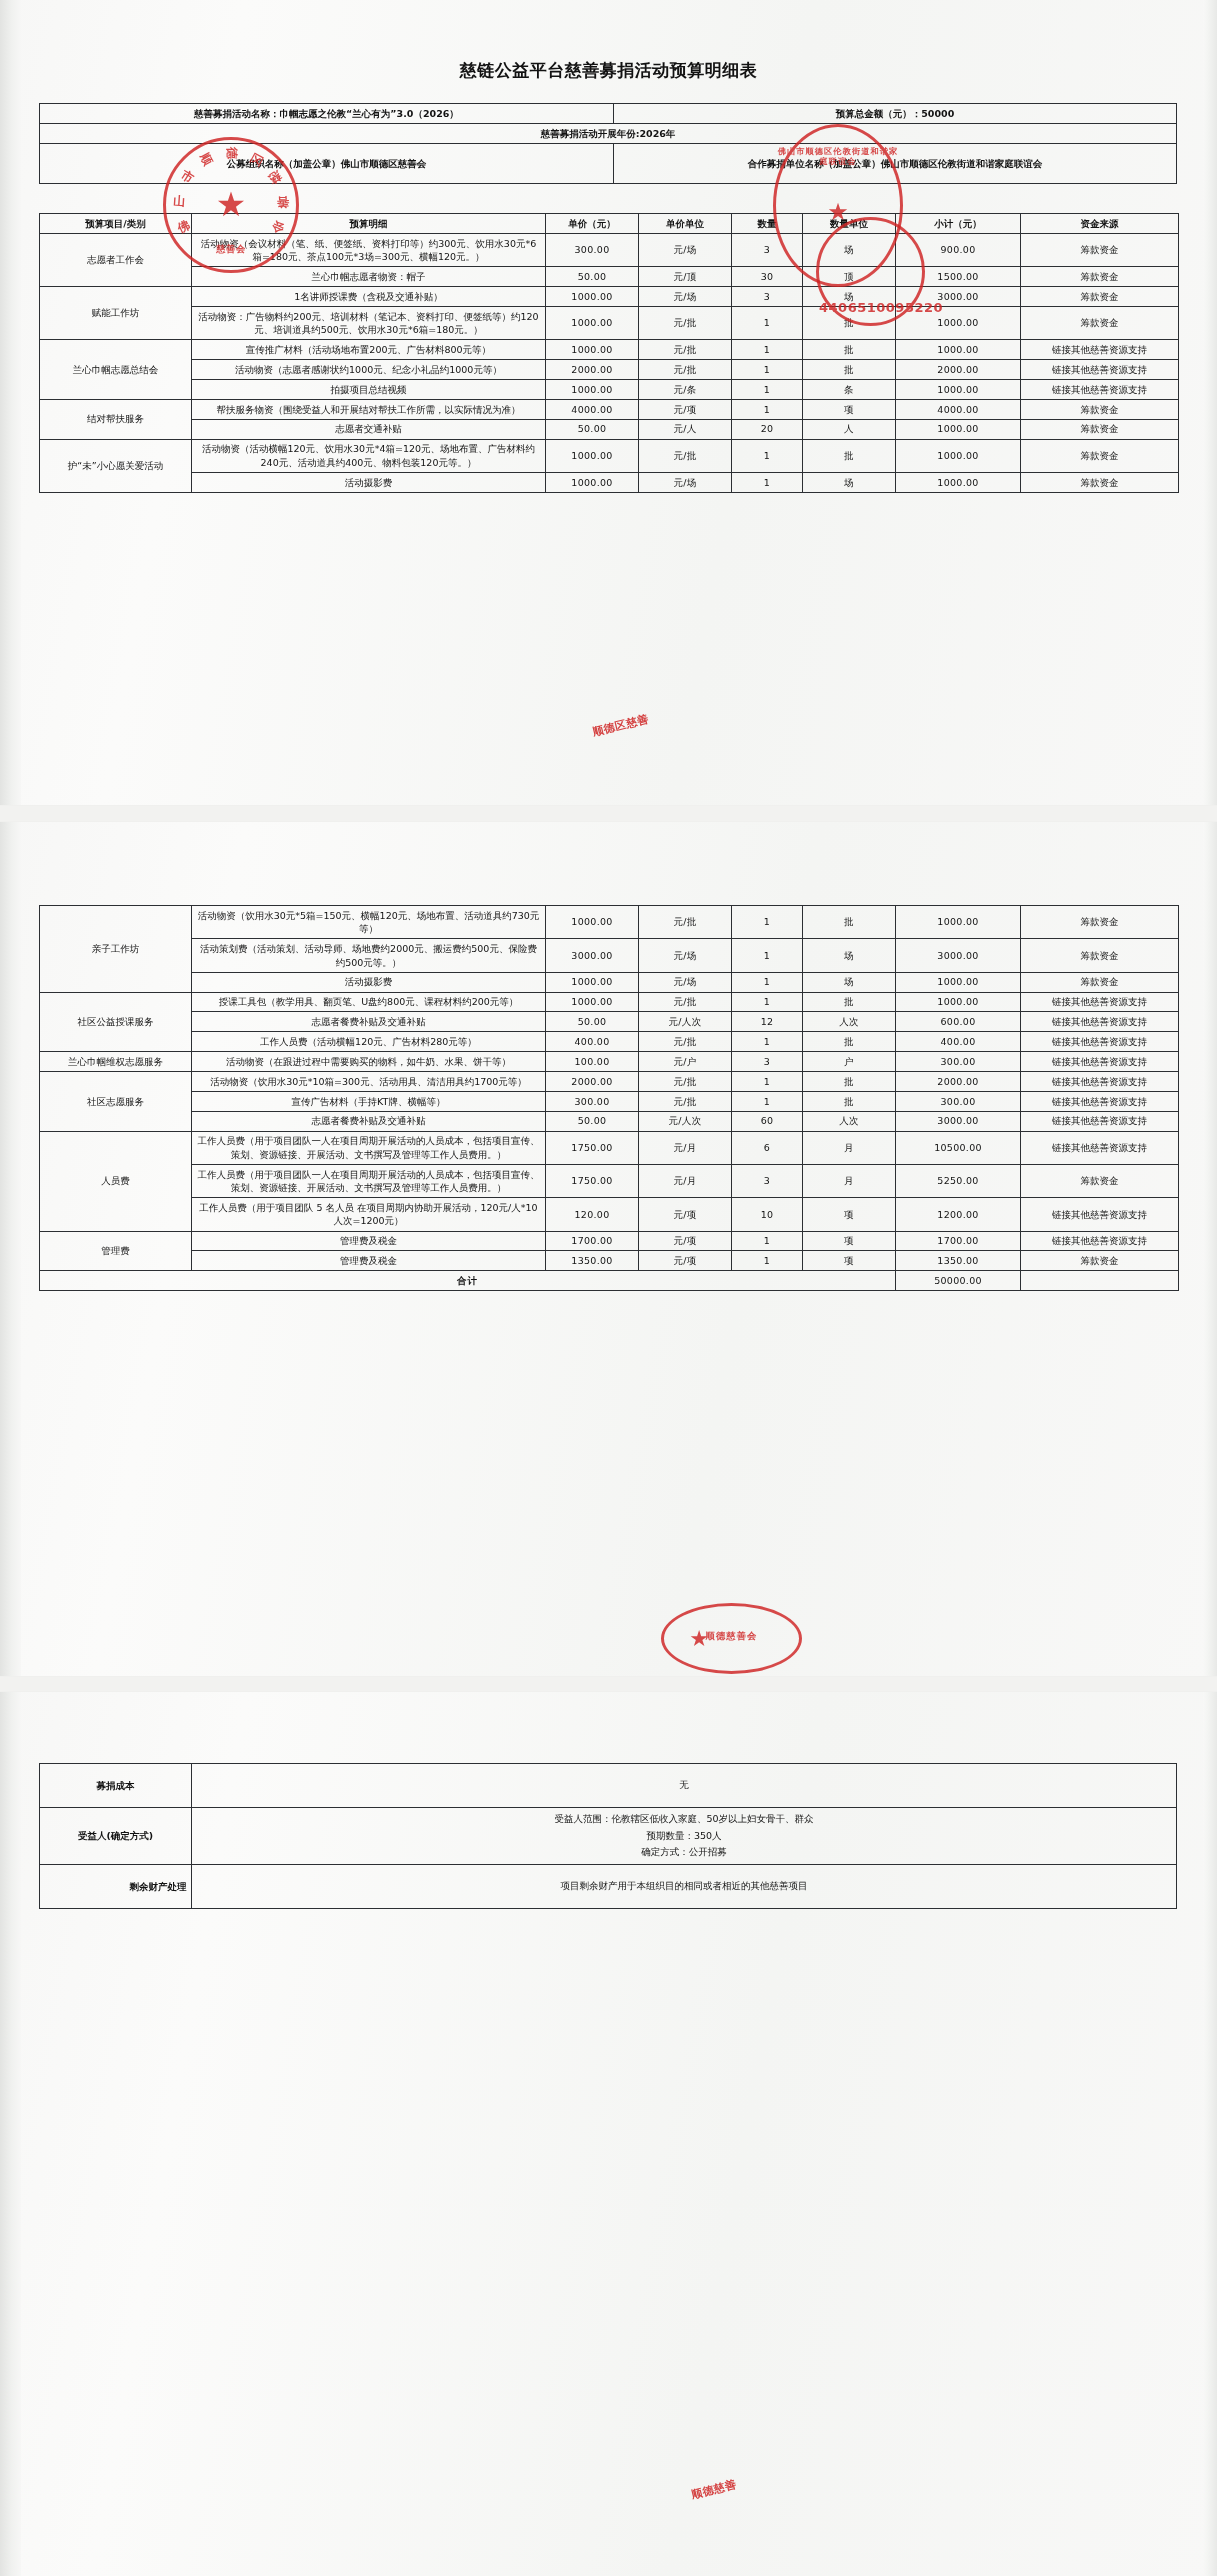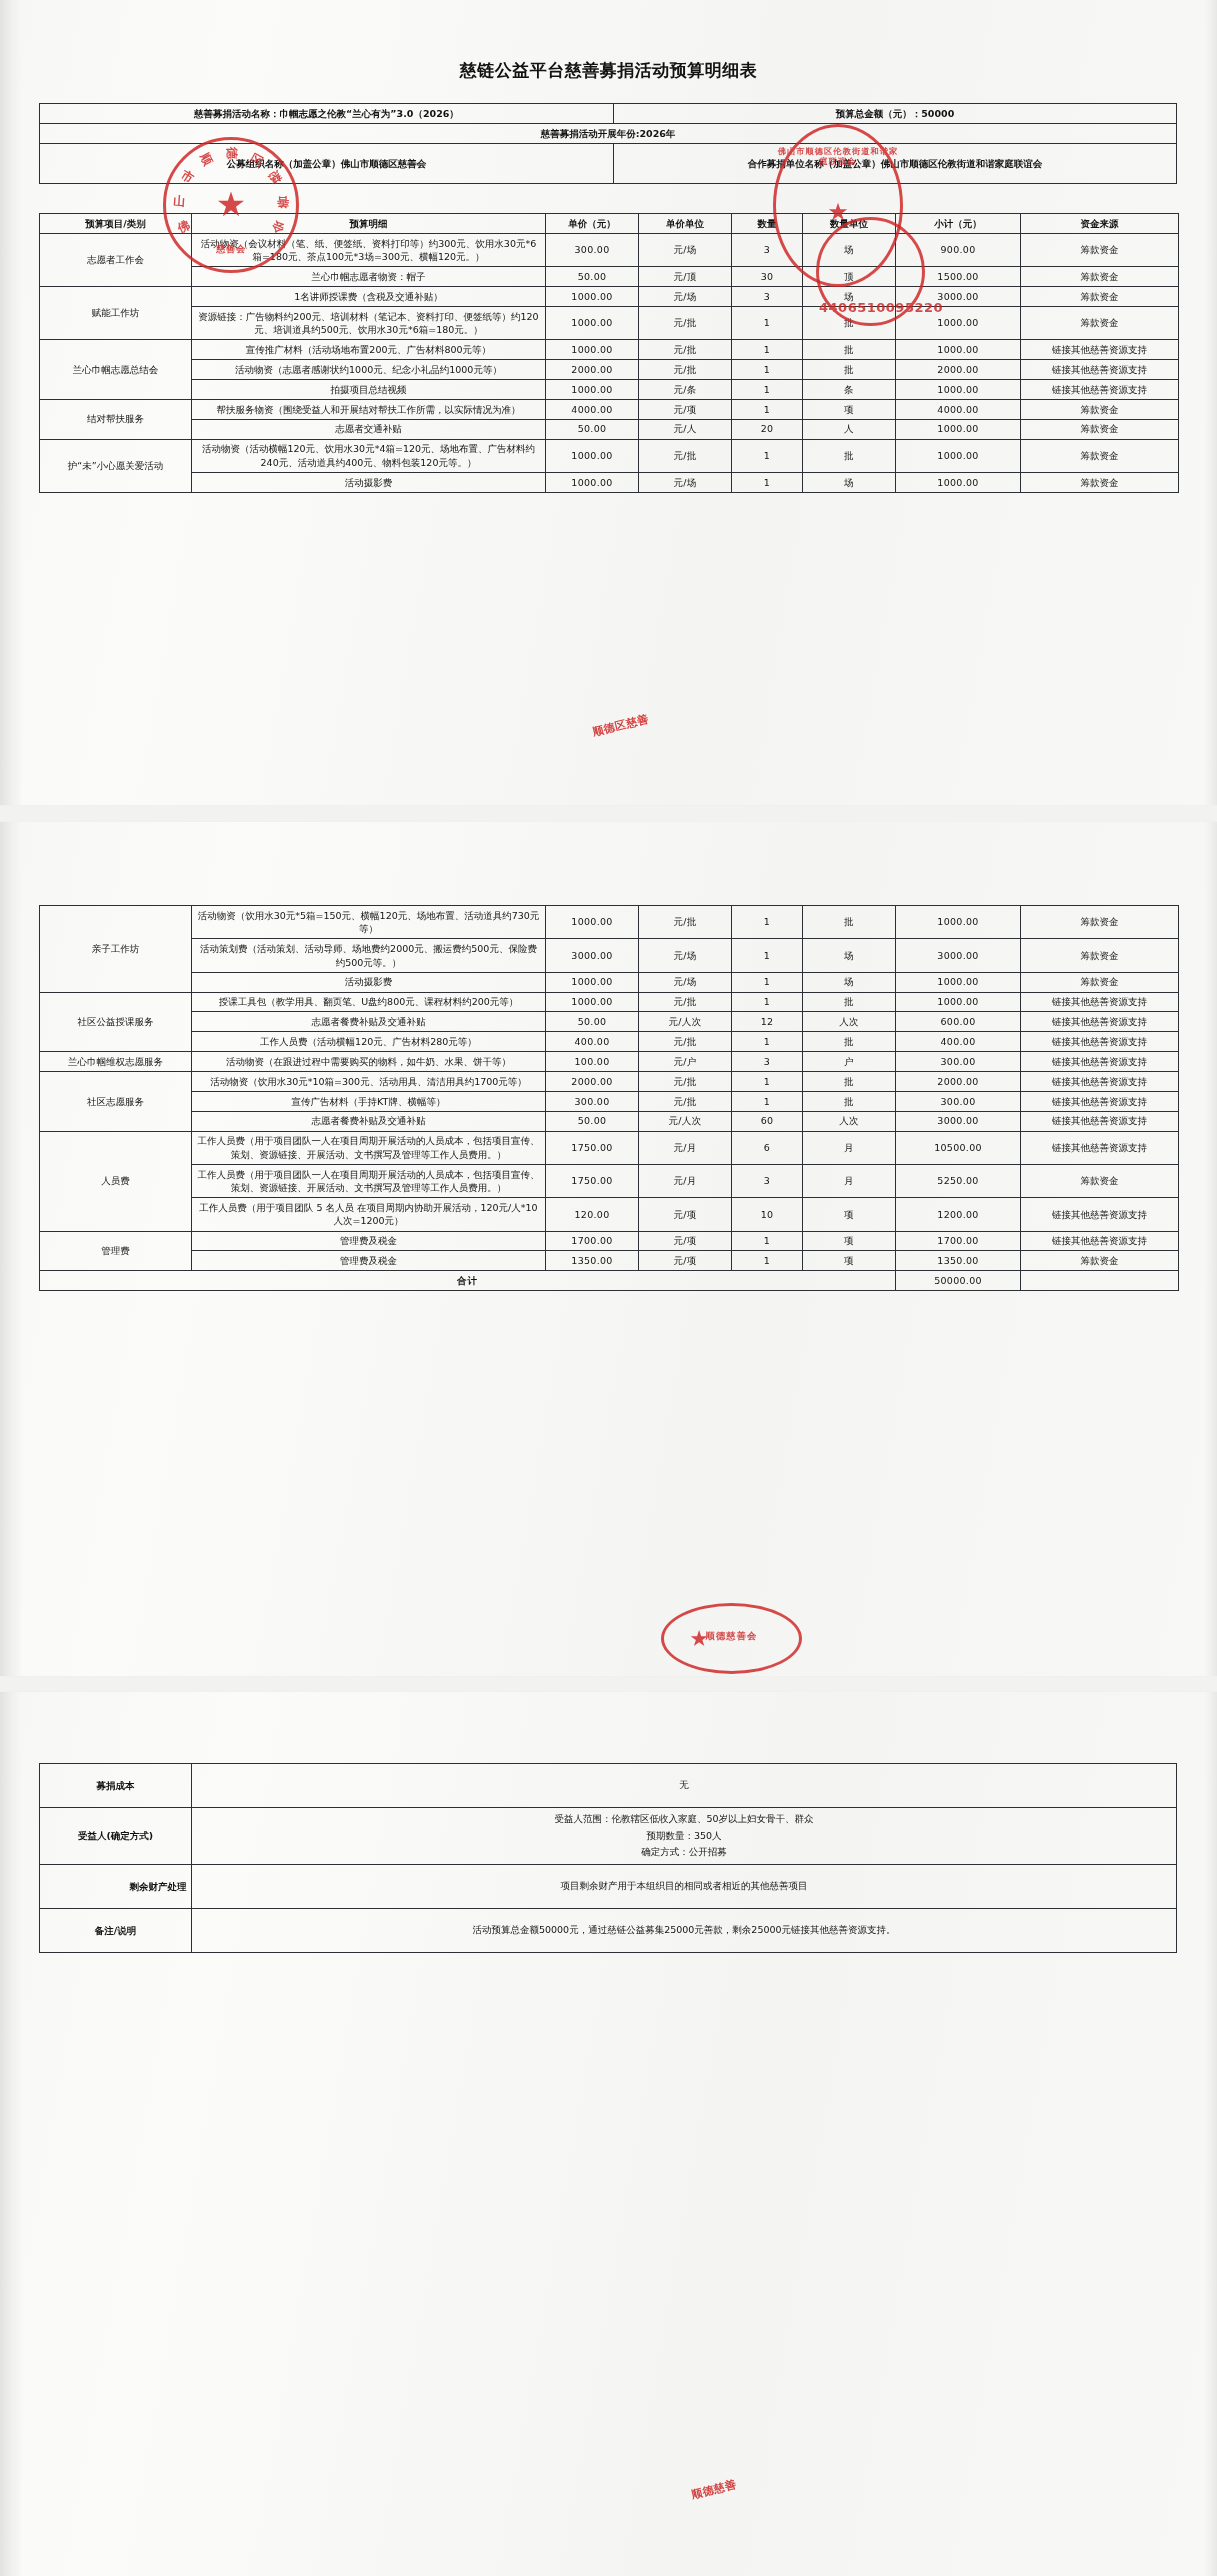--- a/index.html
+++ b/index.html
@@ -270,21 +270,21 @@
         <td class="cat" rowspan="2">赋能工作坊</td>
         <td class="detail">1名讲师授课费（含税及交通补贴）</td>
         <td class="num">1000.00</td>
         <td class="unit">元/场</td>
         <td class="qty">3</td>
         <td class="unit">场</td>
         <td class="sub">3000.00</td>
         <td class="src">筹款资金</td>
       </tr>
       <tr>
-        <td class="detail">资源链接：广告物料约200元、培训材料（笔记本、资料打印、便签纸等）约120元、培训道具约500元、饮用水30元*6箱=180元。）</td>
+        <td class="detail">活动物资：广告物料约200元、培训材料（笔记本、资料打印、便签纸等）约120元、培训道具约500元、饮用水30元*6箱=180元。）</td>
         <td class="num">1000.00</td>
         <td class="unit">元/批</td>
         <td class="qty">1</td>
         <td class="unit">批</td>
         <td class="sub">1000.00</td>
         <td class="src">筹款资金</td>
       </tr>
       <tr>
         <td class="cat" rowspan="3">兰心巾帼志愿总结会</td>
         <td class="detail">宣传推广材料（活动场地布置200元、广告材料800元等）</td>
@@ -527,24 +527,20 @@
         <td class="bold" style="height: 38px;">募捐成本</td>
         <td style="line-height: 1.75;">无</td>
       </tr>
       <tr>
         <td class="bold" style="height: 38px;">受益人(确定方式)</td>
         <td style="line-height: 1.75;">受益人范围：伦教辖区低收入家庭、50岁以上妇女骨干、群众<br>预期数量：350人<br>确定方式：公开招募</td>
       </tr>
       <tr>
         <td class="bold" style="height: 38px; text-align: right;">剩余财产处理</td>
         <td style="line-height: 1.75;">项目剩余财产用于本组织目的相同或者相近的其他慈善项目</td>
-      </tr>
-      <tr>
-        <td class="bold" style="height: 38px;">备注/说明</td>
-        <td style="line-height: 1.75;">活动预算总金额50000元，通过慈链公益募集25000元善款，剩余25000元链接其他慈善资源支持。</td>
       </tr>
     </tbody>
 </table>
 
 <div class="seal seal-round" id="seal-charity">
   <div class="seal-arc-text">
       <span style="font-size: 12px; transform: rotate(-115deg) translate(0px, -52px) rotate(90deg) translate(-50%, -50%);">佛</span>
       <span style="font-size: 12px; transform: rotate(-86.25deg) translate(0px, -52px) rotate(90deg) translate(-50%, -50%);">山</span>
       <span style="font-size: 12px; transform: rotate(-57.5deg) translate(0px, -52px) rotate(90deg) translate(-50%, -50%);">市</span>
       <span style="font-size: 12px; transform: rotate(-28.75deg) translate(0px, -52px) rotate(90deg) translate(-50%, -50%);">顺</span>

